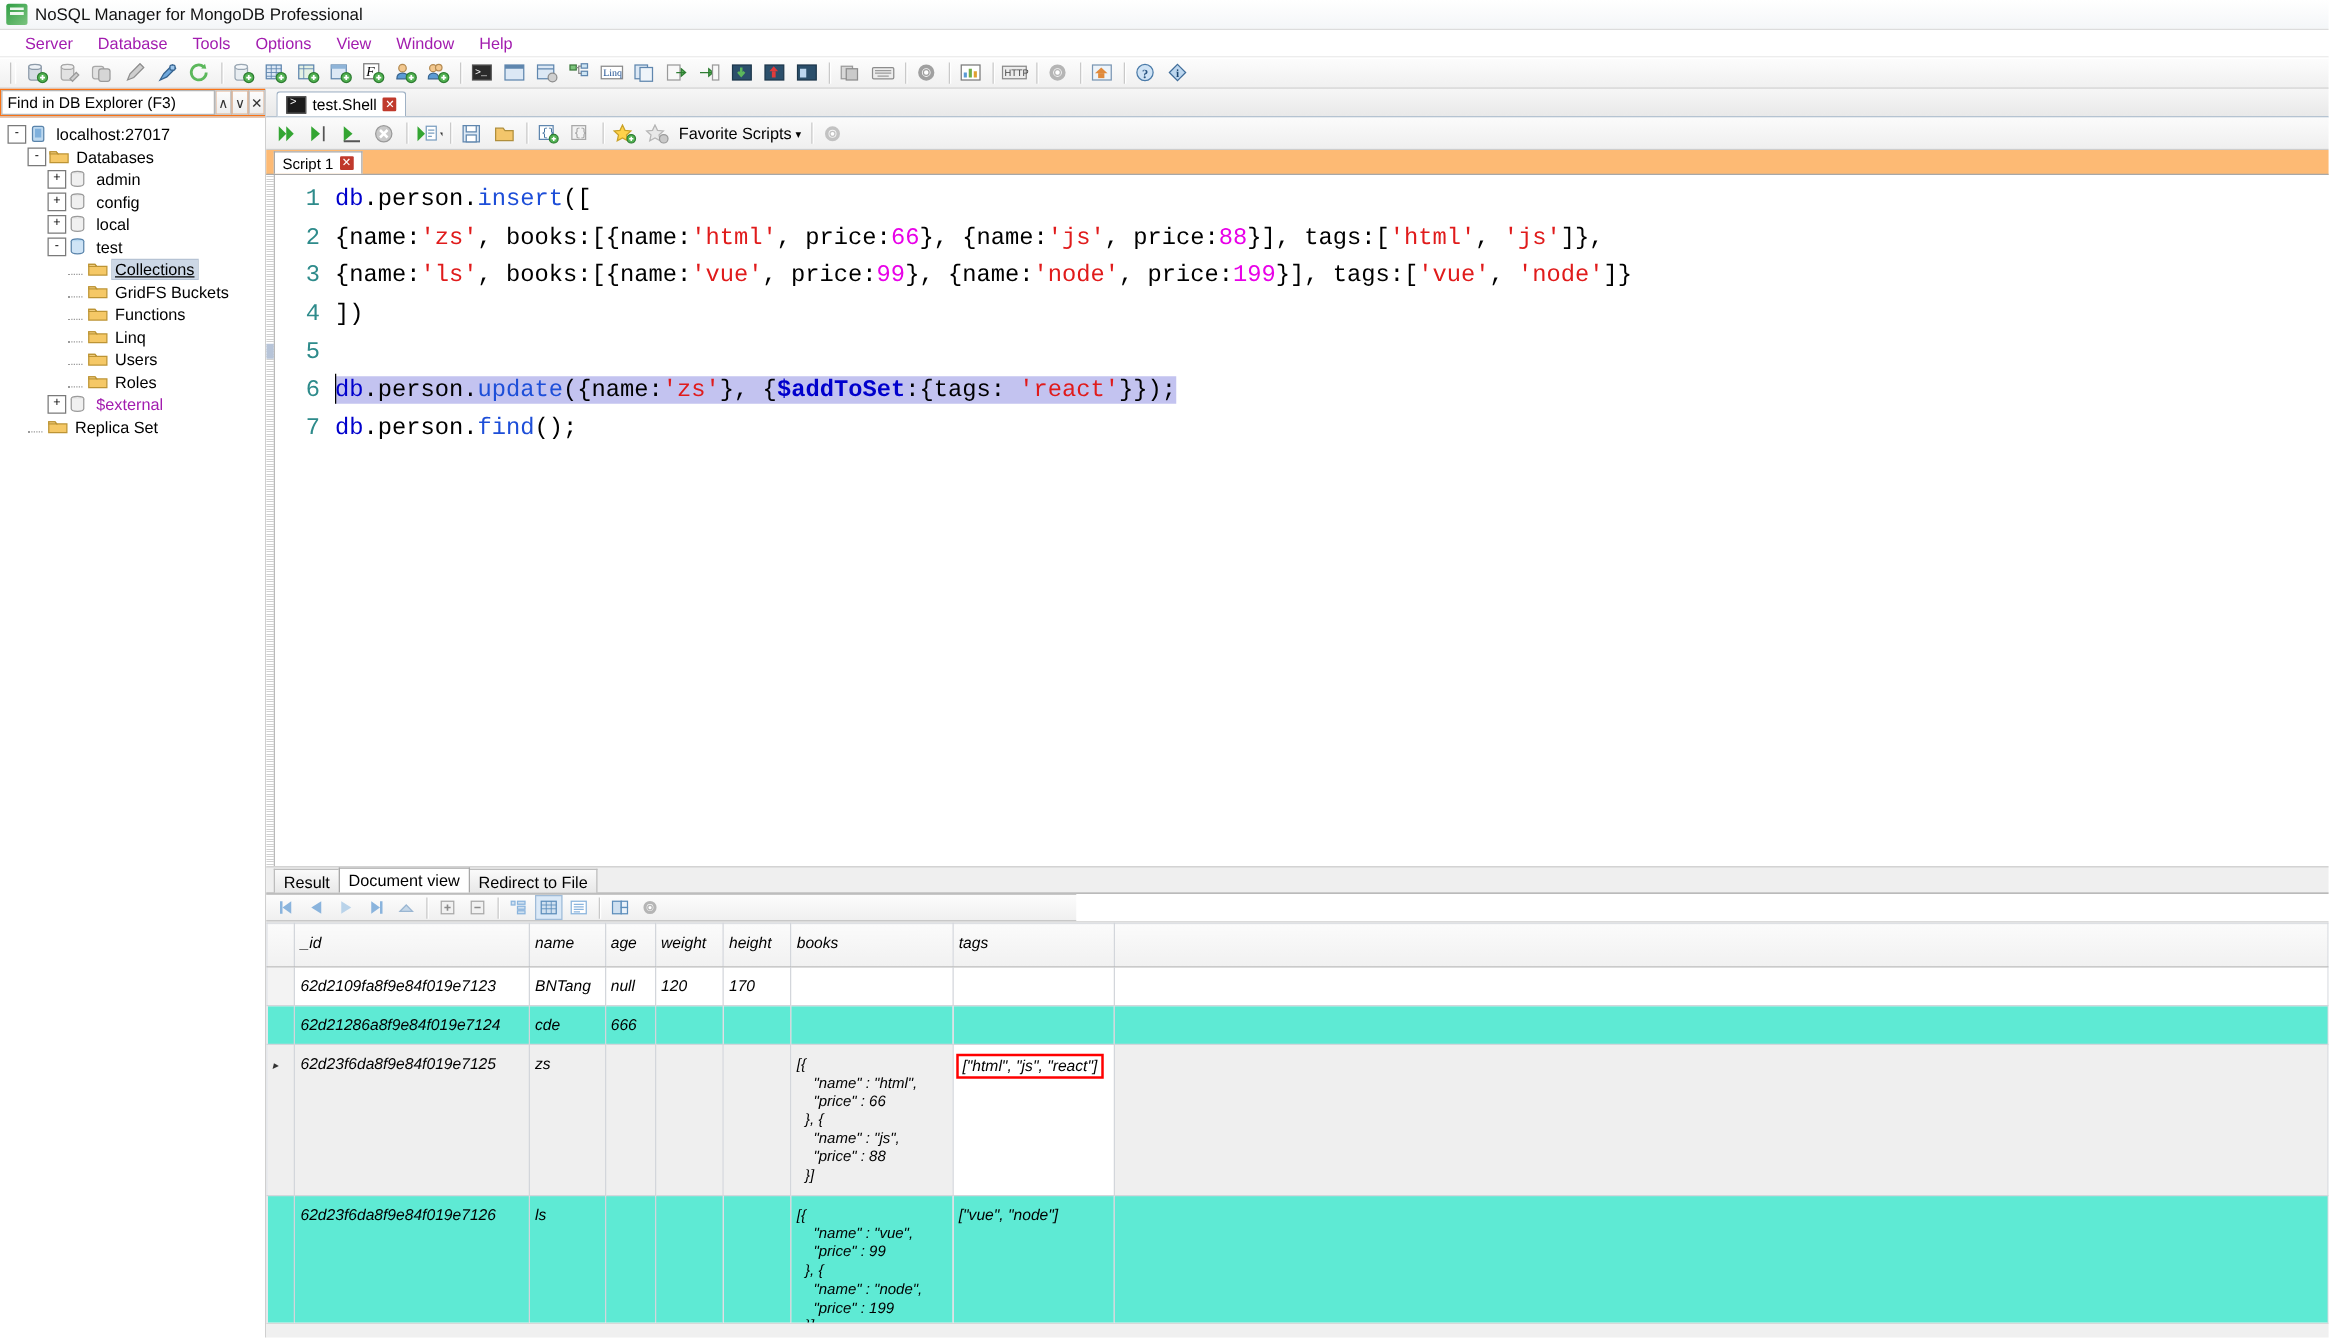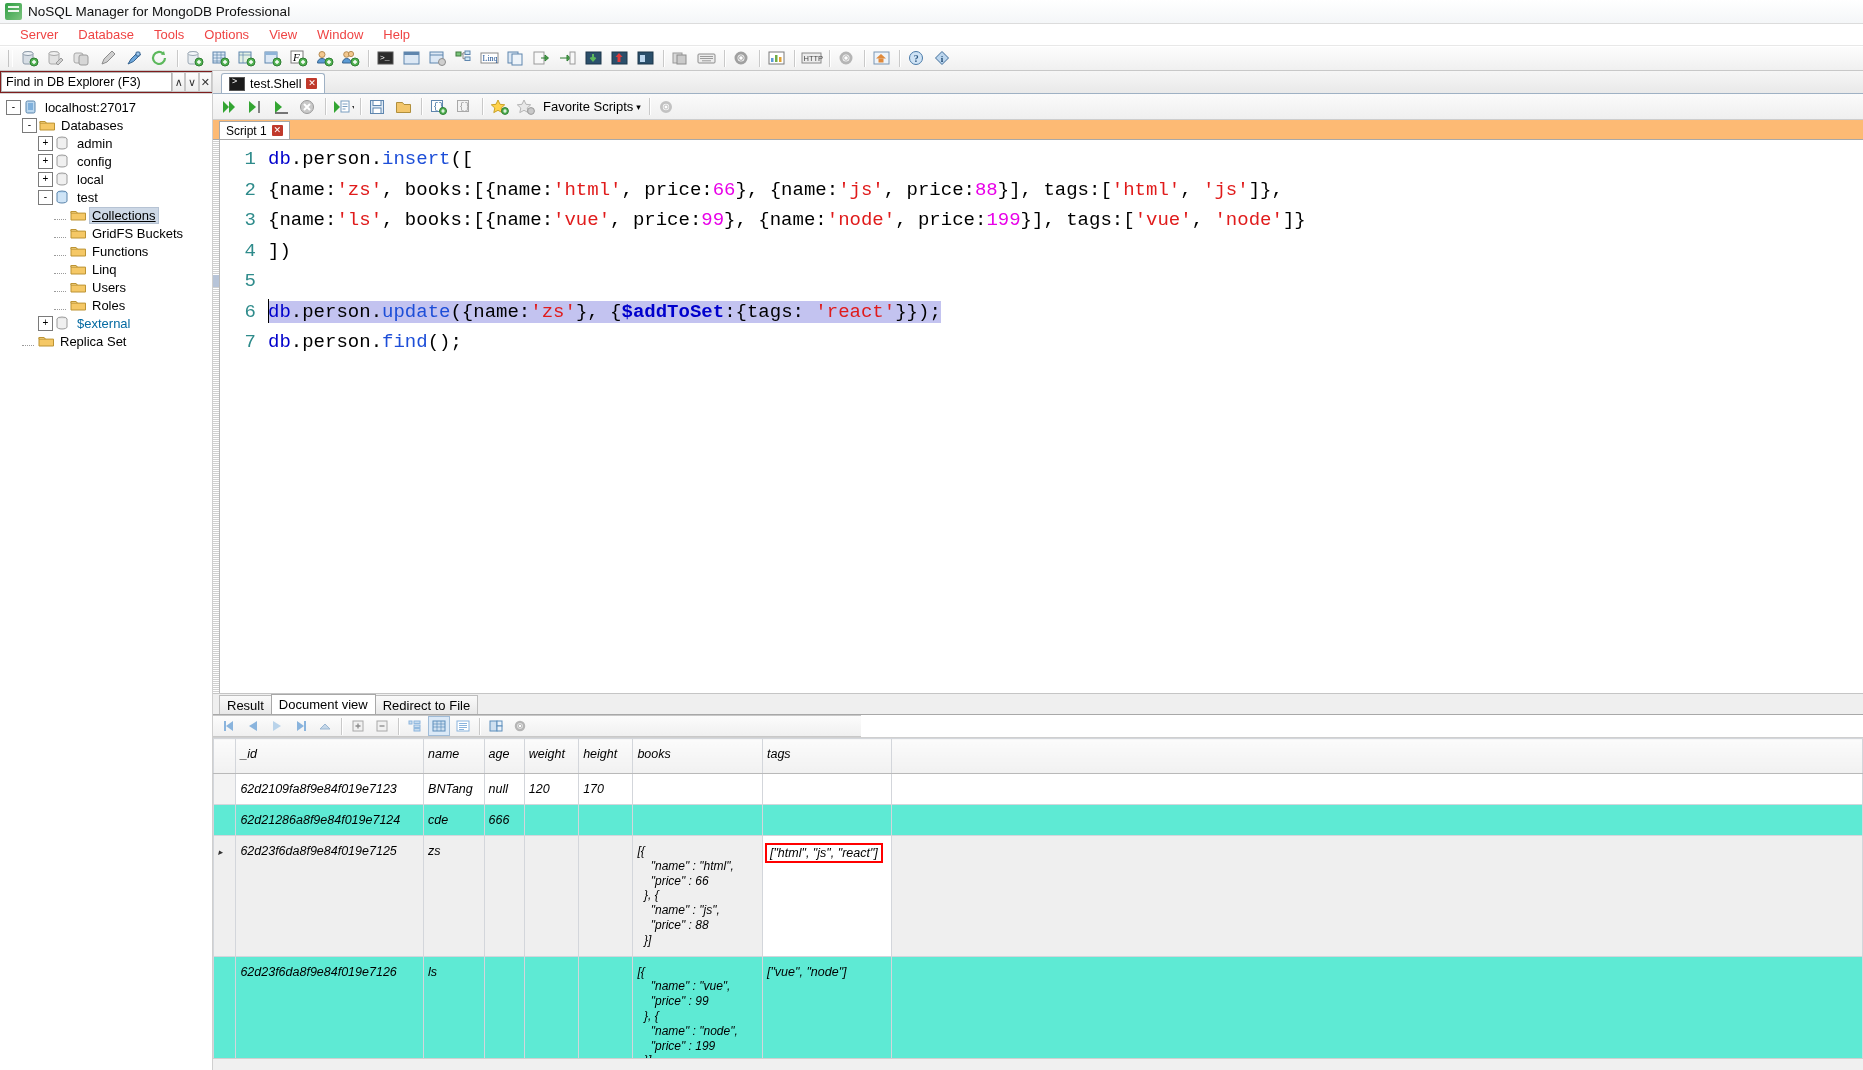--- a/index.html
+++ b/index.html
@@ -46,21 +46,21 @@
     height: 21px;
     background: #ffffff;
     display: flex; align-items: center;
     padding-left: 10px;
     border-bottom: 1px solid #e8e8e8;
   }
   .menubar .mi {
     padding: 2px 10px;
     font-size: 13px;
     cursor: default;
-    color: #ef4444;
+    color: #a21caf;
   }
 
   
   .toolbar {
     height: 24px;
     background: linear-gradient(#fdfdfd,#f0f0f0);
     display: flex; align-items: center;
     padding: 0 4px;
     border-bottom: 1px solid #c8c8c8;
     box-shadow: inset 0 1px 0 #fff;
@@ -98,21 +98,21 @@
     width: 212px;
     display: flex; flex-direction: column;
     background: #ffffff;
     border-right: 1px solid #cfcfcf;
     flex-shrink: 0;
   }
   .findbar {
     display: flex; align-items: stretch;
     height: 22px;
     border-bottom: 1px solid #d6d6d6;
-    background: #7f1d1d;
+    background: #f97316;
   }
   .find-input {
     flex: 1;
     border: 1px solid #b5b5b5;
     background: #fff;
     font-family: "Liberation Sans", sans-serif;
     font-size: 12.5px;
     padding: 0 4px;
     margin: 1px 0 1px 1px;
     color: #000;
@@ -158,21 +158,21 @@
     border-bottom: 1px dotted #9a9a9a;
     height: 9px; margin-right: 1px;
   }
   .ico { width: 17px; height: 15px; margin-right: 3px; flex-shrink: 0; }
   .nodelabel { padding: 0 2px; }
   .node.selected .nodelabel {
     background: #cdd8e6;
     outline: 1px solid #b6c3d4;
     text-decoration: underline;
   }
-  .node.dim .nodelabel { color: #0369a1; }
+  .node.dim .nodelabel { color: #a21caf; }
 
   
   .rightpanel { flex: 1; display: flex; flex-direction: column; min-width: 0; }
 
   .doctabs {
     height: 22px;
     background: linear-gradient(#f6f6f6,#e9e9e9);
     display: flex; align-items: flex-end;
     padding-left: 8px;
     border-bottom: 1px solid #9fb1c4;

